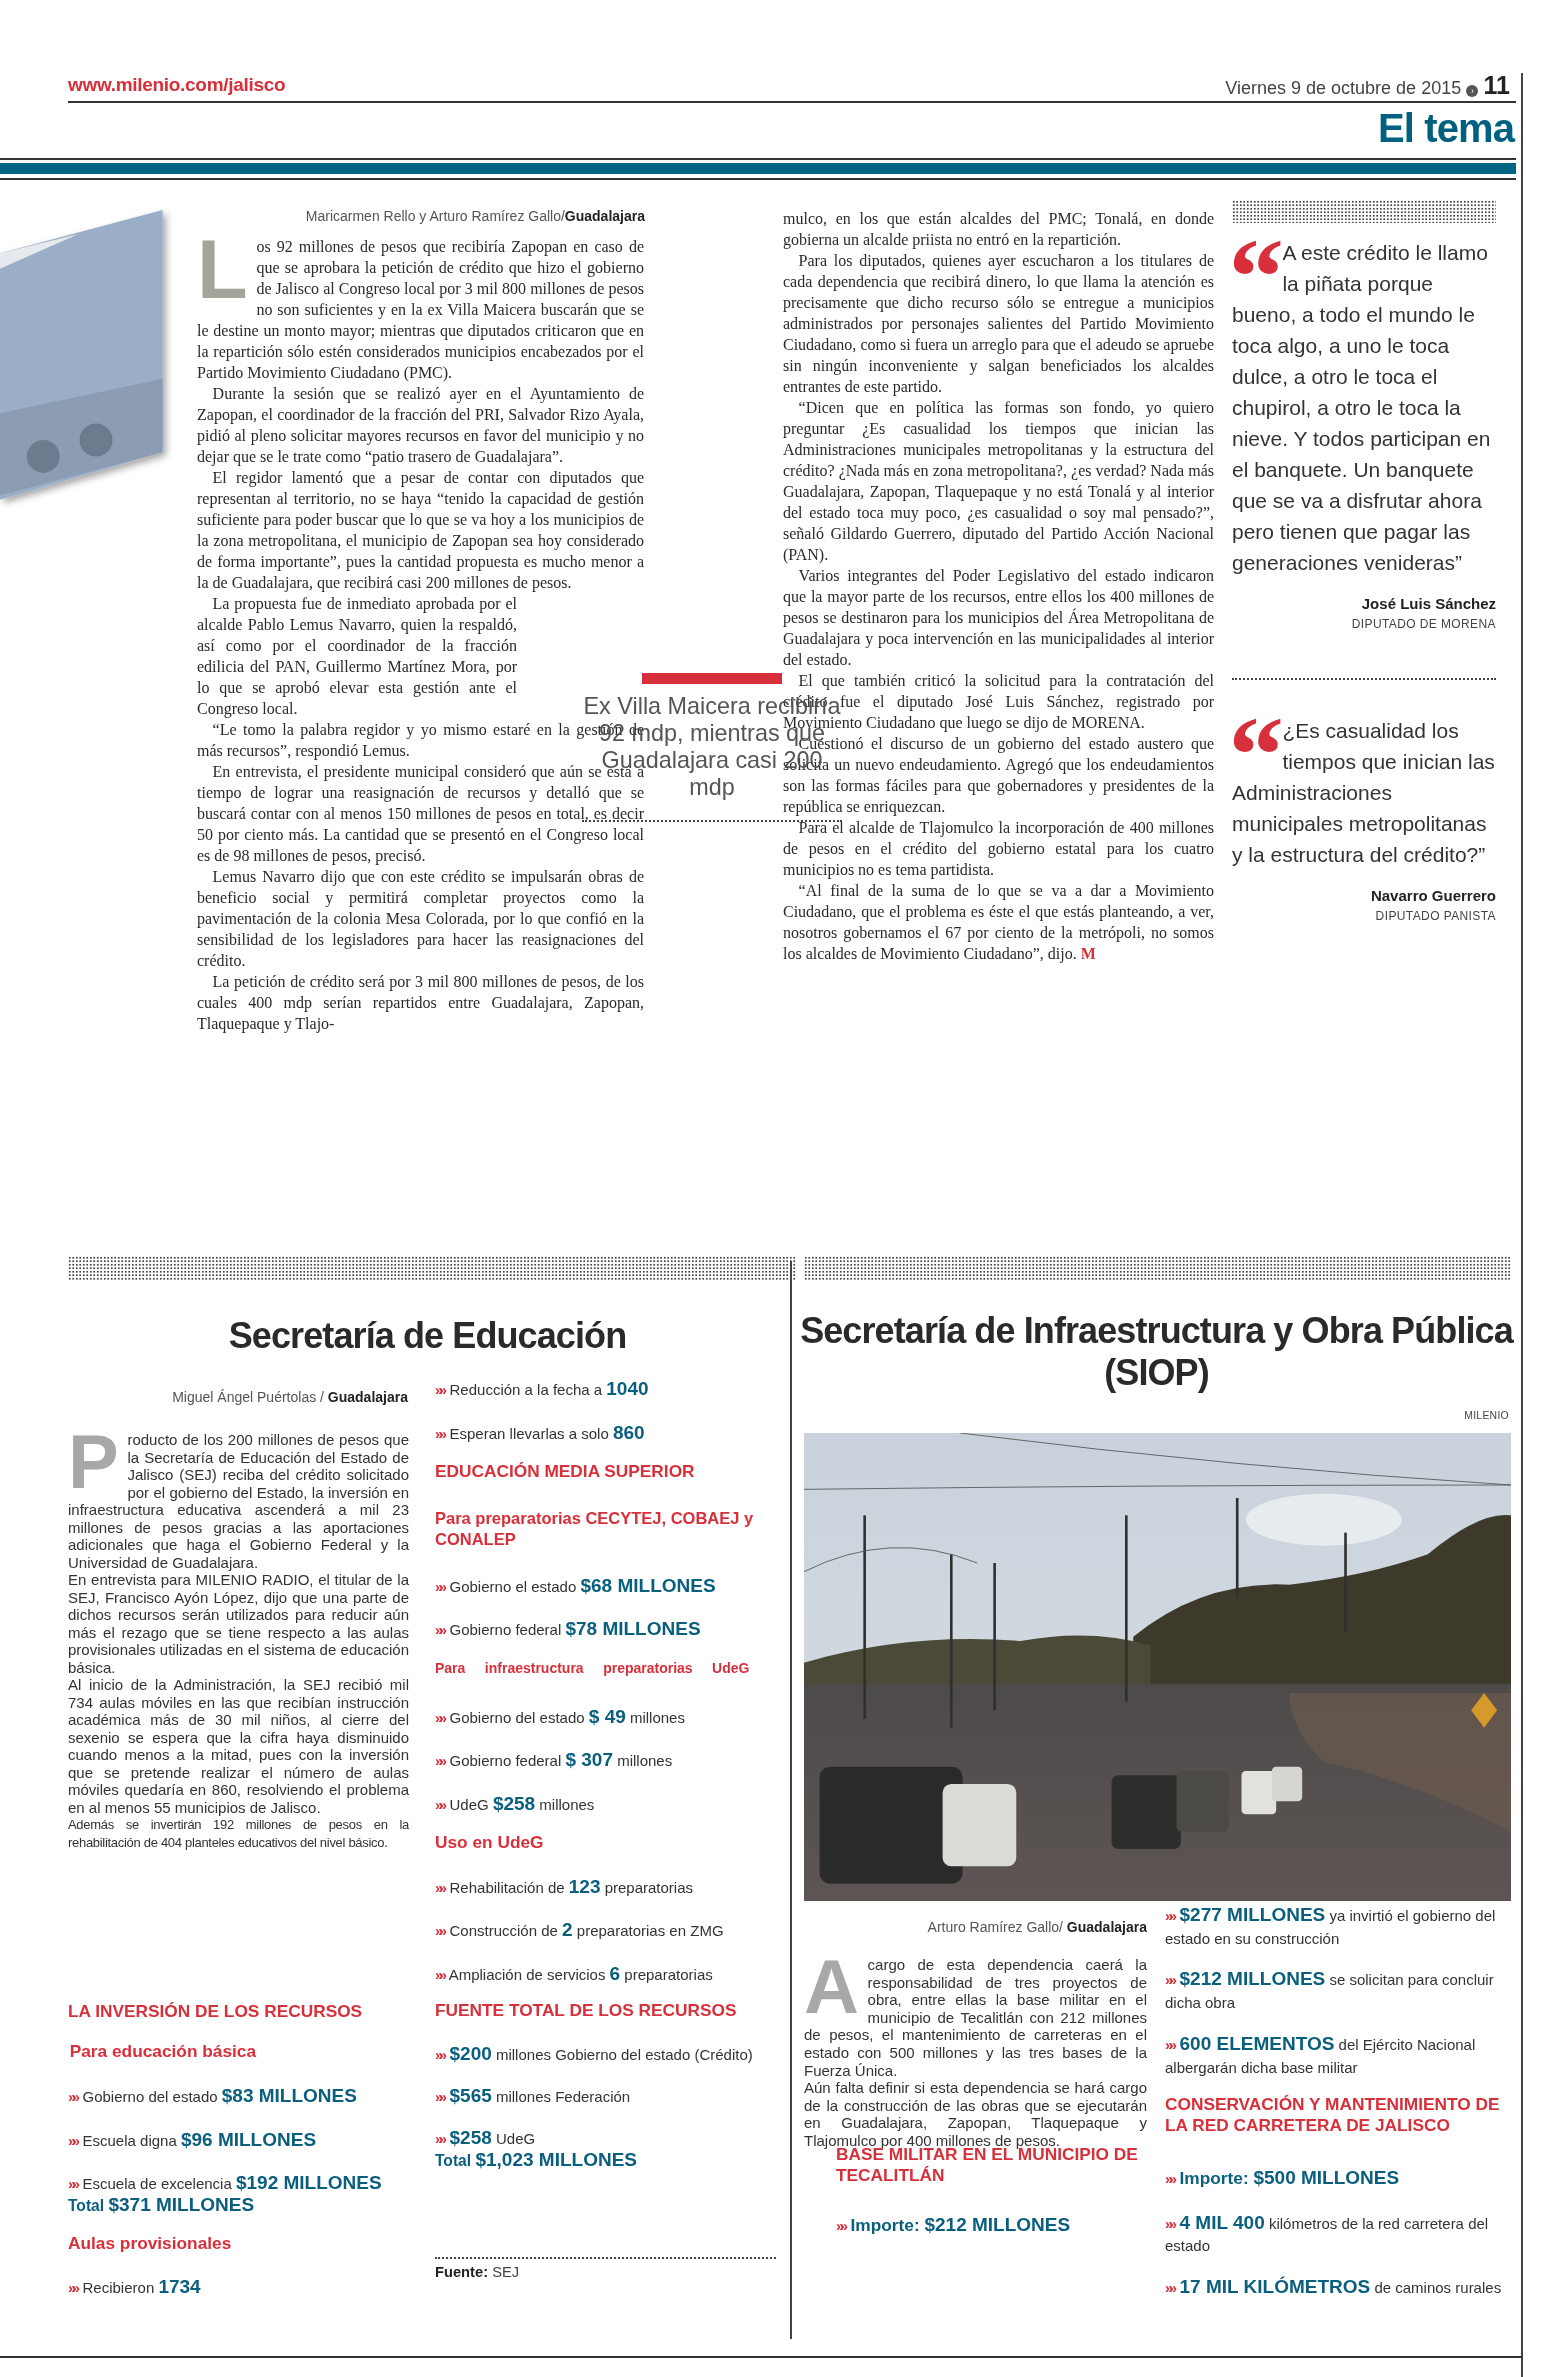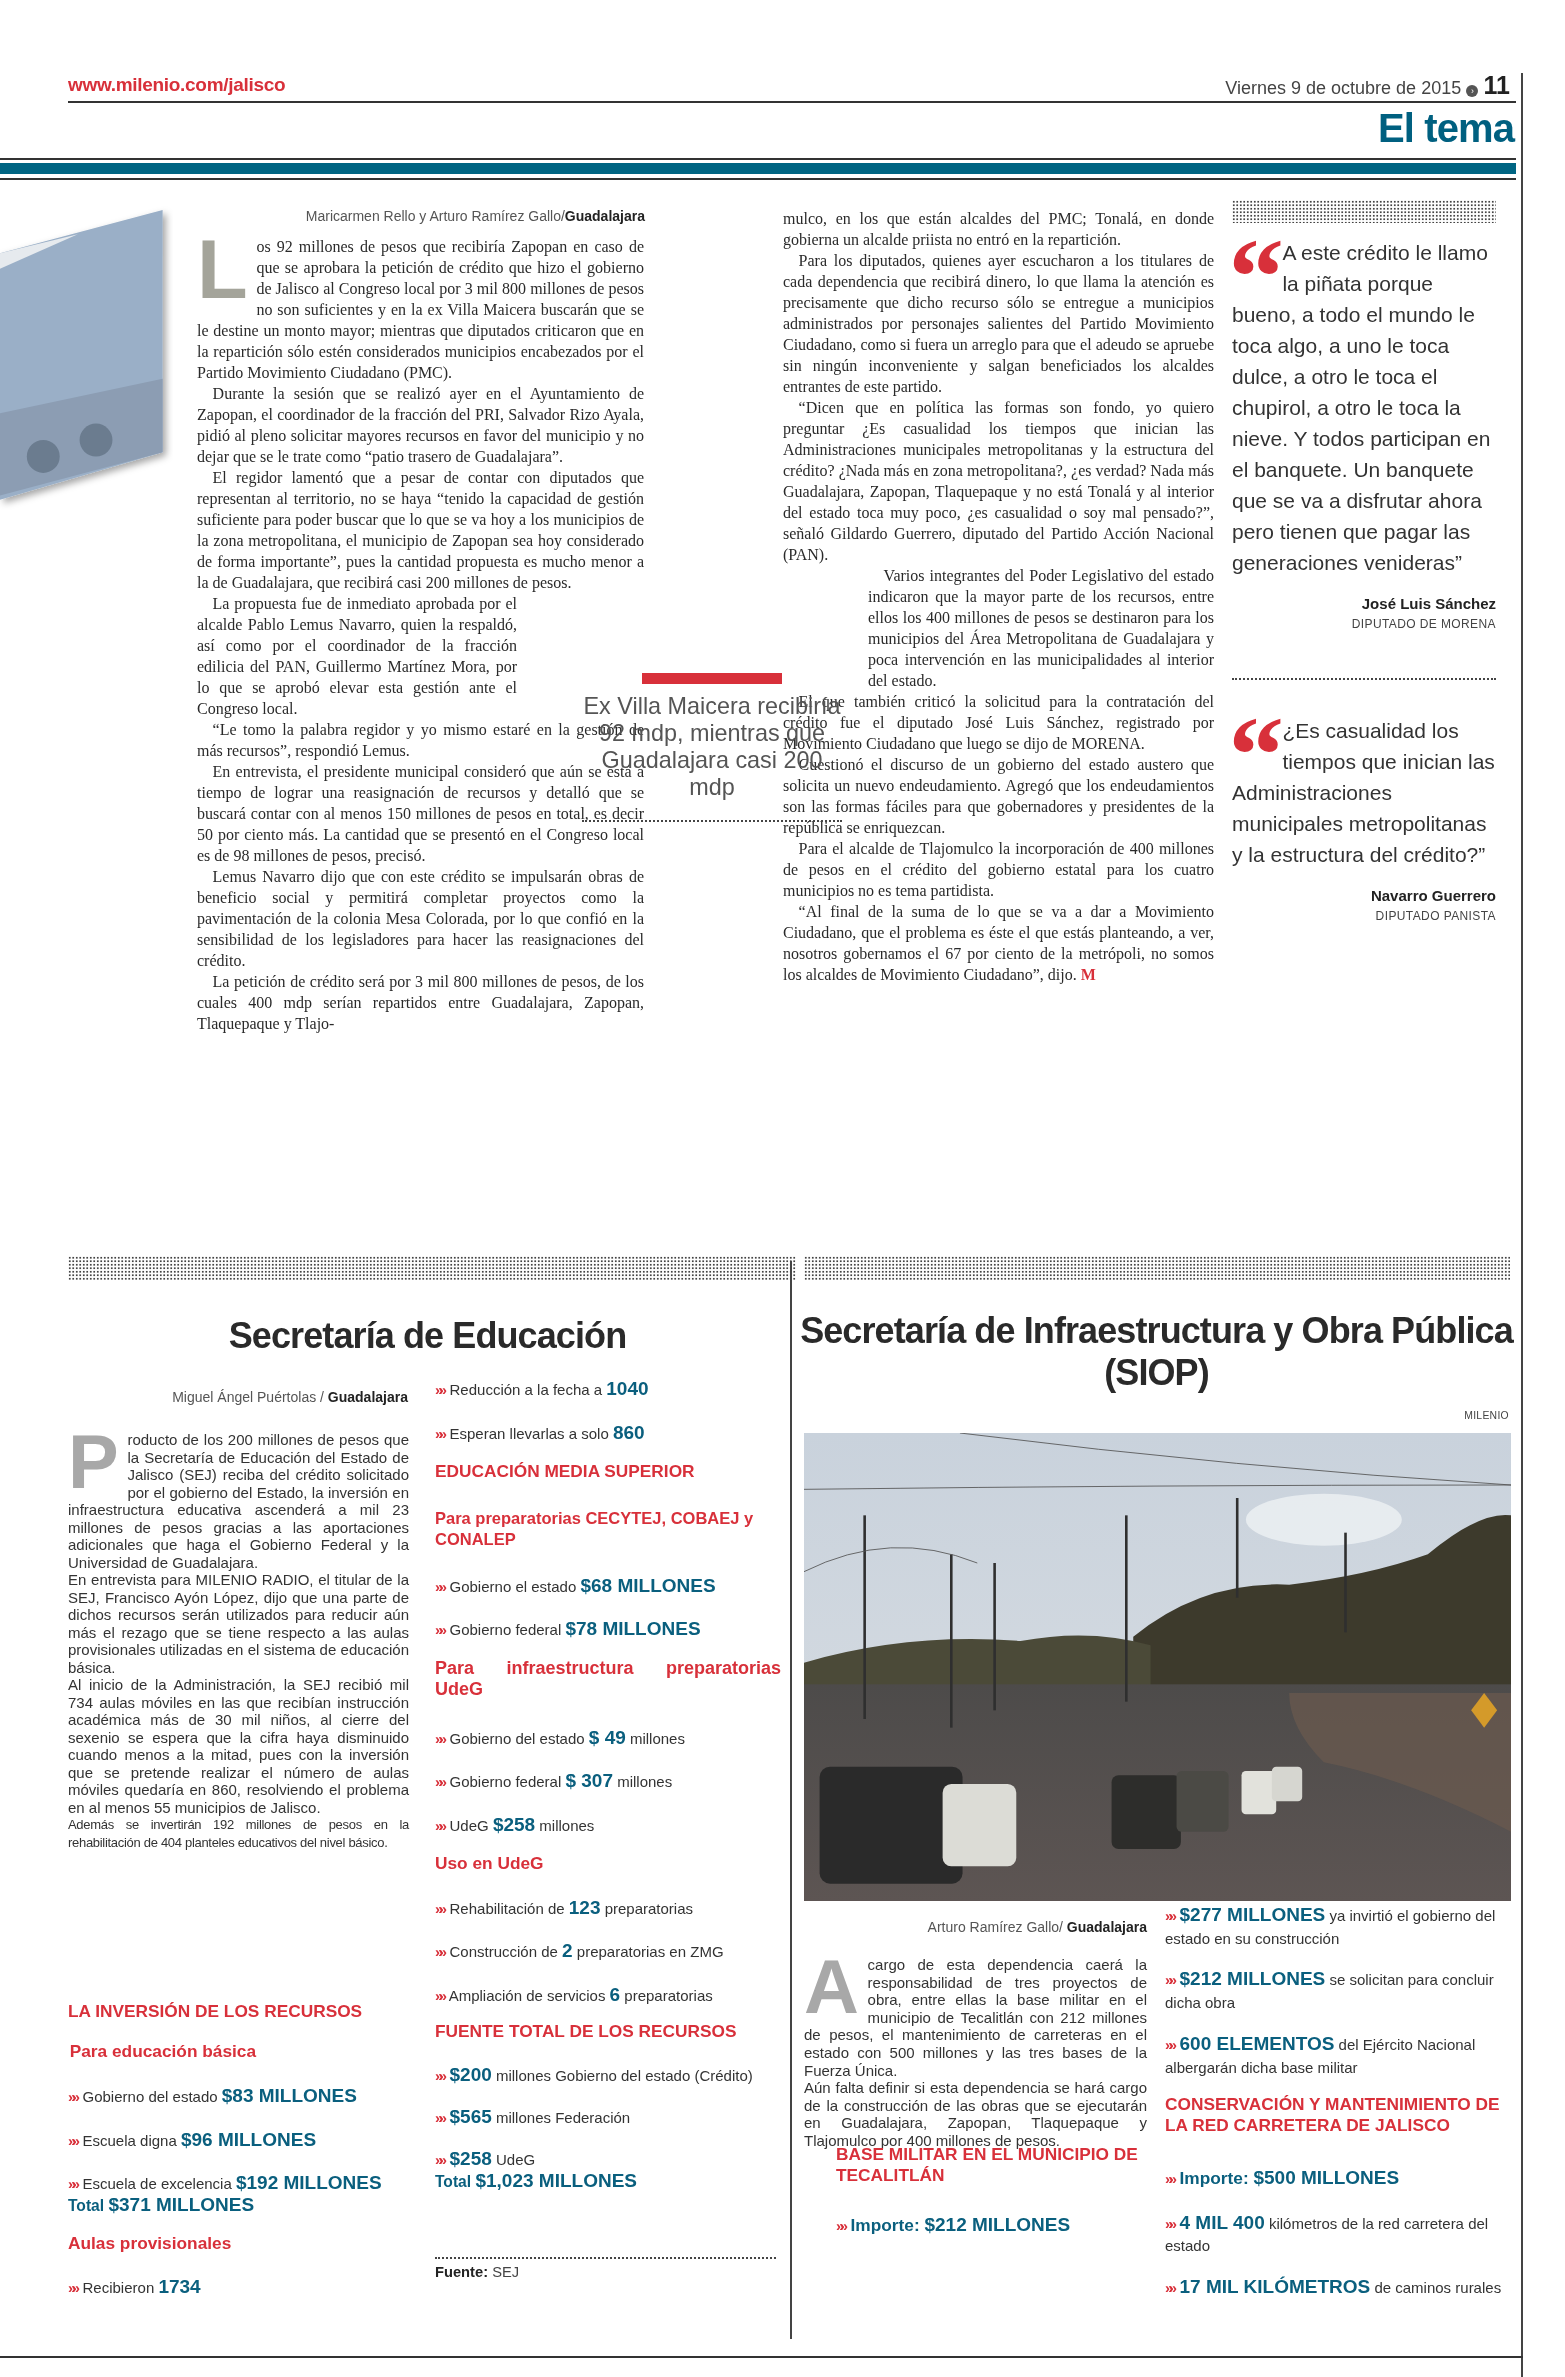--- a/index.html
+++ b/index.html
@@ -134,21 +134,21 @@
   <p>“Le tomo la palabra regidor y yo mismo estaré en la gestión de más recursos”, respondió Lemus.</p>
   <p>En entrevista, el presidente municipal consideró que aún se está a tiempo de lograr una reasignación de recursos y detalló que se buscará contar con al menos 150 millones de pesos en total, es decir 50 por ciento más. La cantidad que se presentó en el Congreso local es de 98 millones de pesos, precisó.</p>
   <p>Lemus Navarro dijo que con este crédito se impulsarán obras de beneficio social y permitirá completar proyectos como la pavimentación de la colonia Mesa Colorada, por lo que confió en la sensibilidad de los legisladores para hacer las reasignaciones del crédito.</p>
   <p>La petición de crédito será por 3 mil 800 millones de pesos, de los cuales 400 mdp serían repartidos entre Guadalajara, Zapopan, Tlaquepaque y Tlajo-</p>
 </div>
 
 <div id="col2-body" class="abs body-text">
   <p class="first">mulco, en los que están alcaldes del PMC; Tonalá, en donde gobierna un alcalde priista no entró en la repartición.</p>
   <p>Para los diputados, quienes ayer escucharon a los titulares de cada dependencia que recibirá dinero, lo que llama la atención es precisamente que dicho recurso sólo se entregue a municipios administrados por personajes salientes del Partido Movimiento Ciudadano, como si fuera un arreglo para que el adeudo se apruebe sin ningún inconveniente y salgan beneficiados los alcaldes entrantes de este partido.</p>
   <p>“Dicen que en política las formas son fondo, yo quiero preguntar ¿Es casualidad los tiempos que inician las Administraciones municipales metropolitanas y la estructura del crédito? ¿Nada más en zona metropolitana?, ¿es verdad? Nada más Guadalajara, Zapopan, Tlaquepaque y no está Tonalá y al interior del estado toca muy poco, ¿es casualidad o soy mal pensado?”, señaló Gildardo Guerrero, diputado del Partido Acción Nacional (PAN).</p>
-  <p style="margin-left:85px">Varios integrantes del Poder Legislativo del estado indicaron que la mayor parte de los recursos, entre ellos los 400 millones de pesos se destinaron para los municipios del Área Metropolitana de Guadalajara y poca intervención en las municipalidades al interior del estado.</p>
+  <p style="">Varios integrantes del Poder Legislativo del estado indicaron que la mayor parte de los recursos, entre ellos los 400 millones de pesos se destinaron para los municipios del Área Metropolitana de Guadalajara y poca intervención en las municipalidades al interior del estado.</p>
   <p>El que también criticó la solicitud para la contratación del crédito fue el diputado José Luis Sánchez, registrado por Movimiento Ciudadano que luego se dijo de MORENA.</p>
   <p>Cuestionó el discurso de un gobierno del estado austero que solicita un nuevo endeudamiento. Agregó que los endeudamientos son las formas fáciles para que gobernadores y presidentes de la república se enriquezcan.</p>
   <p>Para el alcalde de Tlajomulco la incorporación de 400 millones de pesos en el crédito del gobierno estatal para los cuatro municipios no es tema partidista.</p>
   <p><span>“Al final de la suma de lo que se va a dar a Movimiento Ciudadano, que el problema es éste el que estás planteando, a ver, nosotros gobernamos el 67 por ciento de la metrópoli, no somos los alcaldes de Movimiento Ciudadano”, dijo.</span> <span style="color:#d8303a;font-weight:bold">M</span></p>
 </div>
 
 <div id="pull" class="abs">
   <div class="bar"></div>
   <div class="txt">Ex Villa Maicera recibiría 92 mdp, mientras que Guadalajara casi 200 mdp</div>
   <div class="dots"></div>
@@ -209,21 +209,21 @@
   <div class="item"><span class="chev">»»</span> <span>Esperan llevarlas a solo </span><span class="v">860</span></div>
   <div style="height:17.3px"></div>
   <div class="hd-red">EDUCACIÓN MEDIA SUPERIOR</div>
   <div style="height:26px"></div>
   <div class="hd-red" style="font-size:16.5px">Para preparatorias CECYTEJ, COBAEJ y CONALEP</div>
   <div style="height:26px"></div>
   <div class="item"><span class="chev">»»</span> <span>Gobierno el estado </span><span class="v">$68 MILLONES</span></div>
   <div style="height:22.5px"></div>
   <div class="item"><span class="chev">»»</span> <span>Gobierno federal </span><span class="v">$78 MILLONES</span></div>
   <div style="height:17.3px"></div>
-  <div class="hd-red" style="font-size:18px;text-align:justify;text-align-last:left;word-spacing:15.6px">Para infraestructura preparatorias UdeG</div>
+  <div class="hd-red" style="font-size:14px;text-align:justify;text-align-last:left;word-spacing:15.6px">Para infraestructura preparatorias UdeG</div>
   <div style="height:28px"></div>
   <div class="item"><span class="chev">»»</span> <span>Gobierno del estado </span><span class="v">$ 49</span><span> millones</span></div>
   <div style="height:22.5px"></div>
   <div class="item"><span class="chev">»»</span> <span>Gobierno federal </span><span class="v">$ 307</span><span> millones</span></div>
   <div style="height:22.5px"></div>
   <div class="item"><span class="chev">»»</span> <span>UdeG </span><span class="v">$258</span><span> millones</span></div>
   <div style="height:17.3px"></div>
   <div class="hd-red">Uso en UdeG</div>
   <div style="height:24px"></div>
   <div class="item"><span class="chev">»»</span> <span>Rehabilitación de </span><span class="v">123</span><span> preparatorias</span></div>

